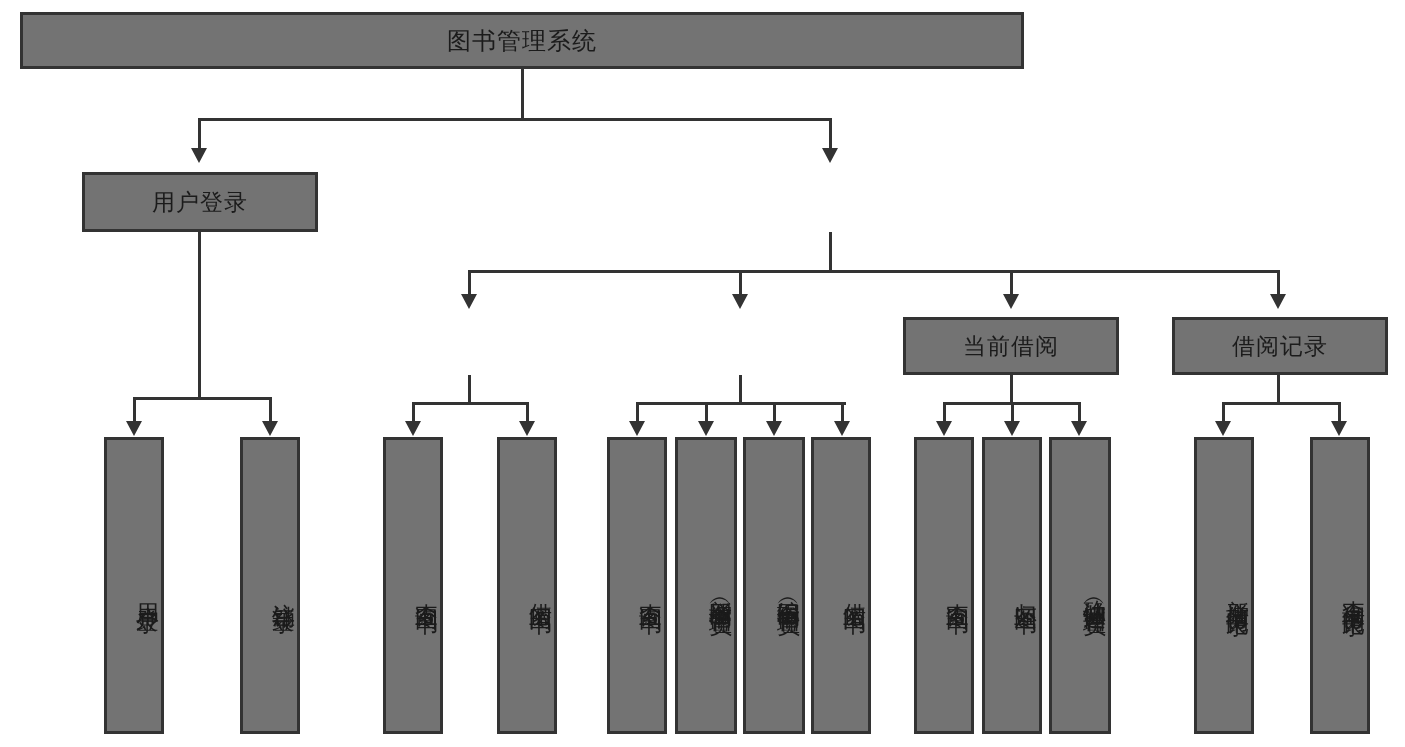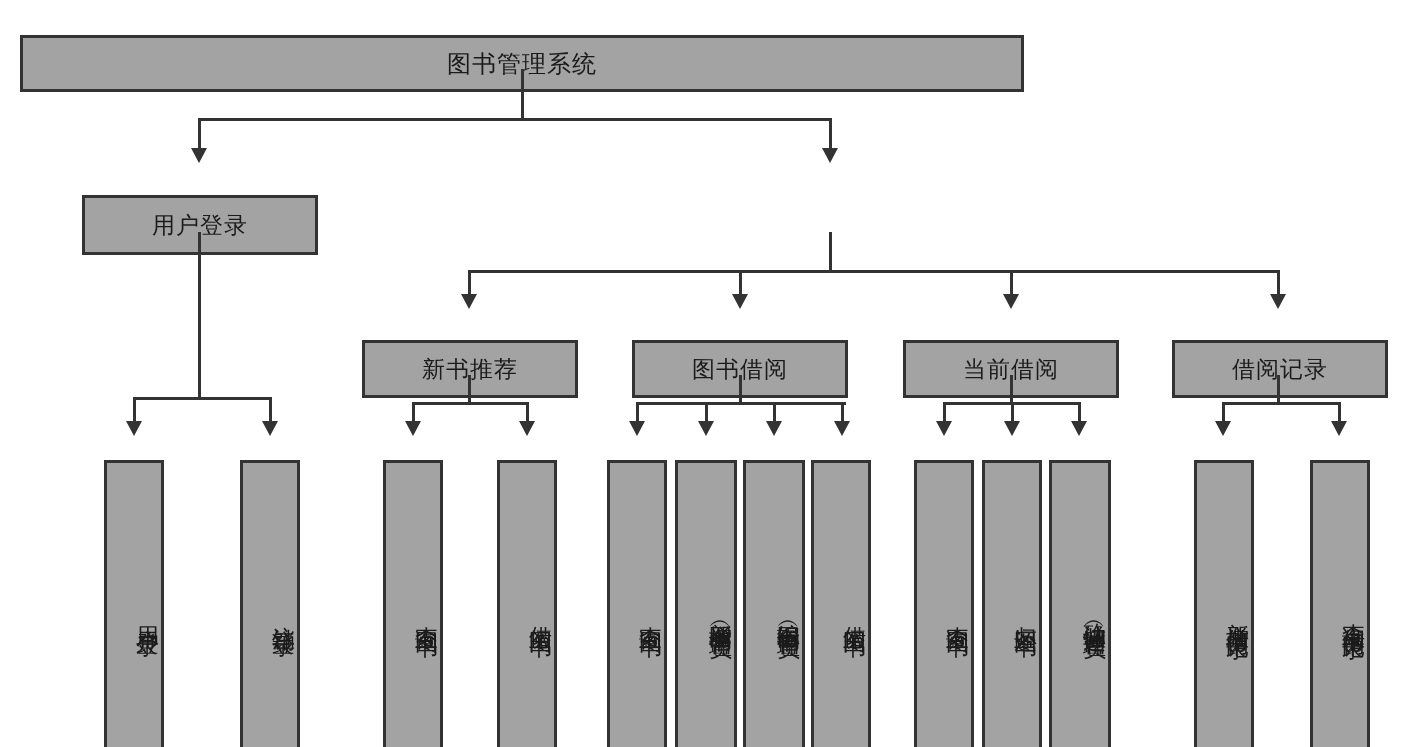--- a/index.html
+++ b/index.html
@@ -13,29 +13,28 @@
     width: 1405px;
     height: 747px;
     background: #ffffff;
     font-family: "Liberation Sans", "DejaVu Sans", sans-serif;
     overflow: hidden;
   }
   
   .node {
     position: absolute;
     box-sizing: border-box;
-    background: #a3a3a3;
+    background: #737373;
     border: 3px solid #333333;
     display: flex;
     align-items: center;
     justify-content: center;
     color: #1b1b1b;
     text-align: left;
     line-height: 1.15;
-    margin-top: 23px;
   }
   .node.h {
     font-size: 23px;
     letter-spacing: 1px;
   }
   .node.root {
     font-size: 24px;
     border-width: 3px;
   }
   
@@ -116,26 +115,20 @@
   <div class="ln hline" style="left:468px; top:270px; width:812px;"></div>
   <div class="ln vline" style="left:468px; top:270px; height:25px;"></div>
   <div class="arrow" style="left:461px; top:294px;"></div>
   <div class="ln vline" style="left:739px; top:270px; height:25px;"></div>
   <div class="arrow" style="left:732px; top:294px;"></div>
   <div class="ln vline" style="left:1010px; top:270px; height:25px;"></div>
   <div class="arrow" style="left:1003px; top:294px;"></div>
   <div class="ln vline" style="left:1277px; top:270px; height:25px;"></div>
   <div class="arrow" style="left:1270px; top:294px;"></div>
 
-  <div class="node h" style="left:362px; top:317px; width:216px; height:58px;">
-    <span>新书推荐</span>
-  </div>
-  <div class="node h" style="left:632px; top:317px; width:216px; height:58px;">
-    <span>图书借阅</span>
-  </div>
   <div class="node h" style="left:903px; top:317px; width:216px; height:58px;">
     <span>当前借阅</span>
   </div>
   <div class="node h" style="left:1172px; top:317px; width:216px; height:58px;">
     <span>借阅记录</span>
   </div>
 
   <div class="ln vline" style="left:468px; top:375px; height:27px;"></div>
   <div class="ln hline" style="left:412px; top:402px; width:117px;"></div>
   <div class="ln vline" style="left:412px; top:402px; height:20px;"></div>

